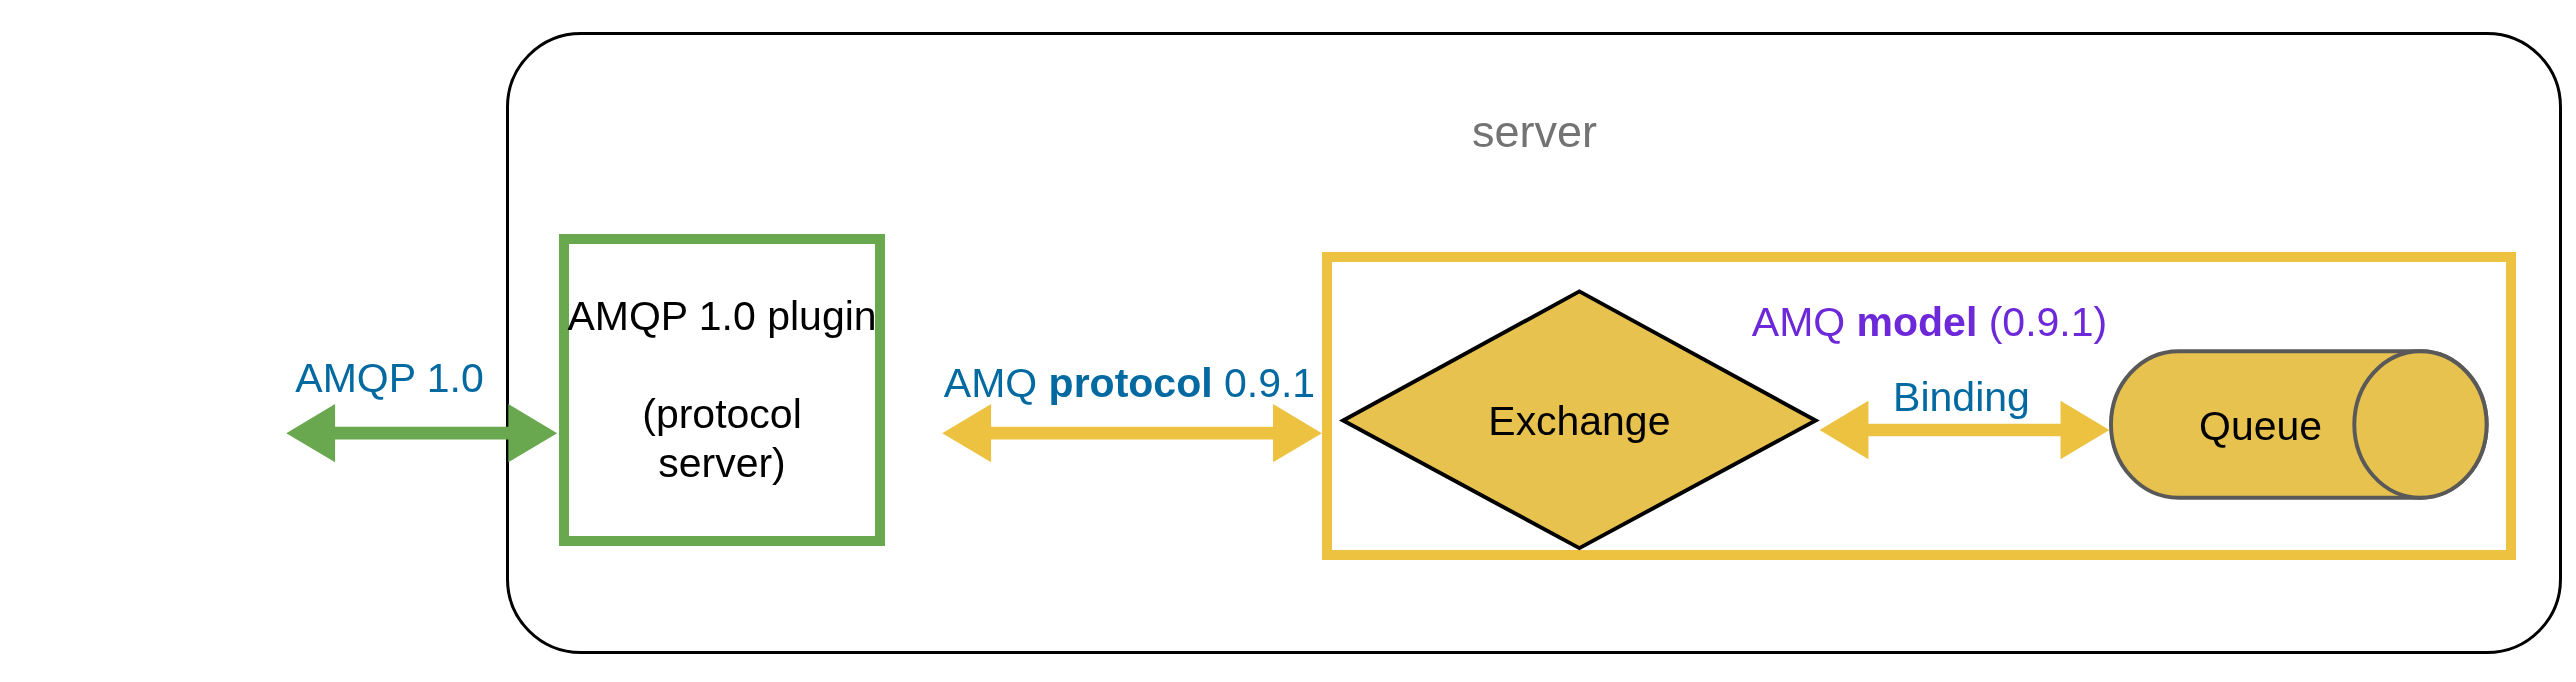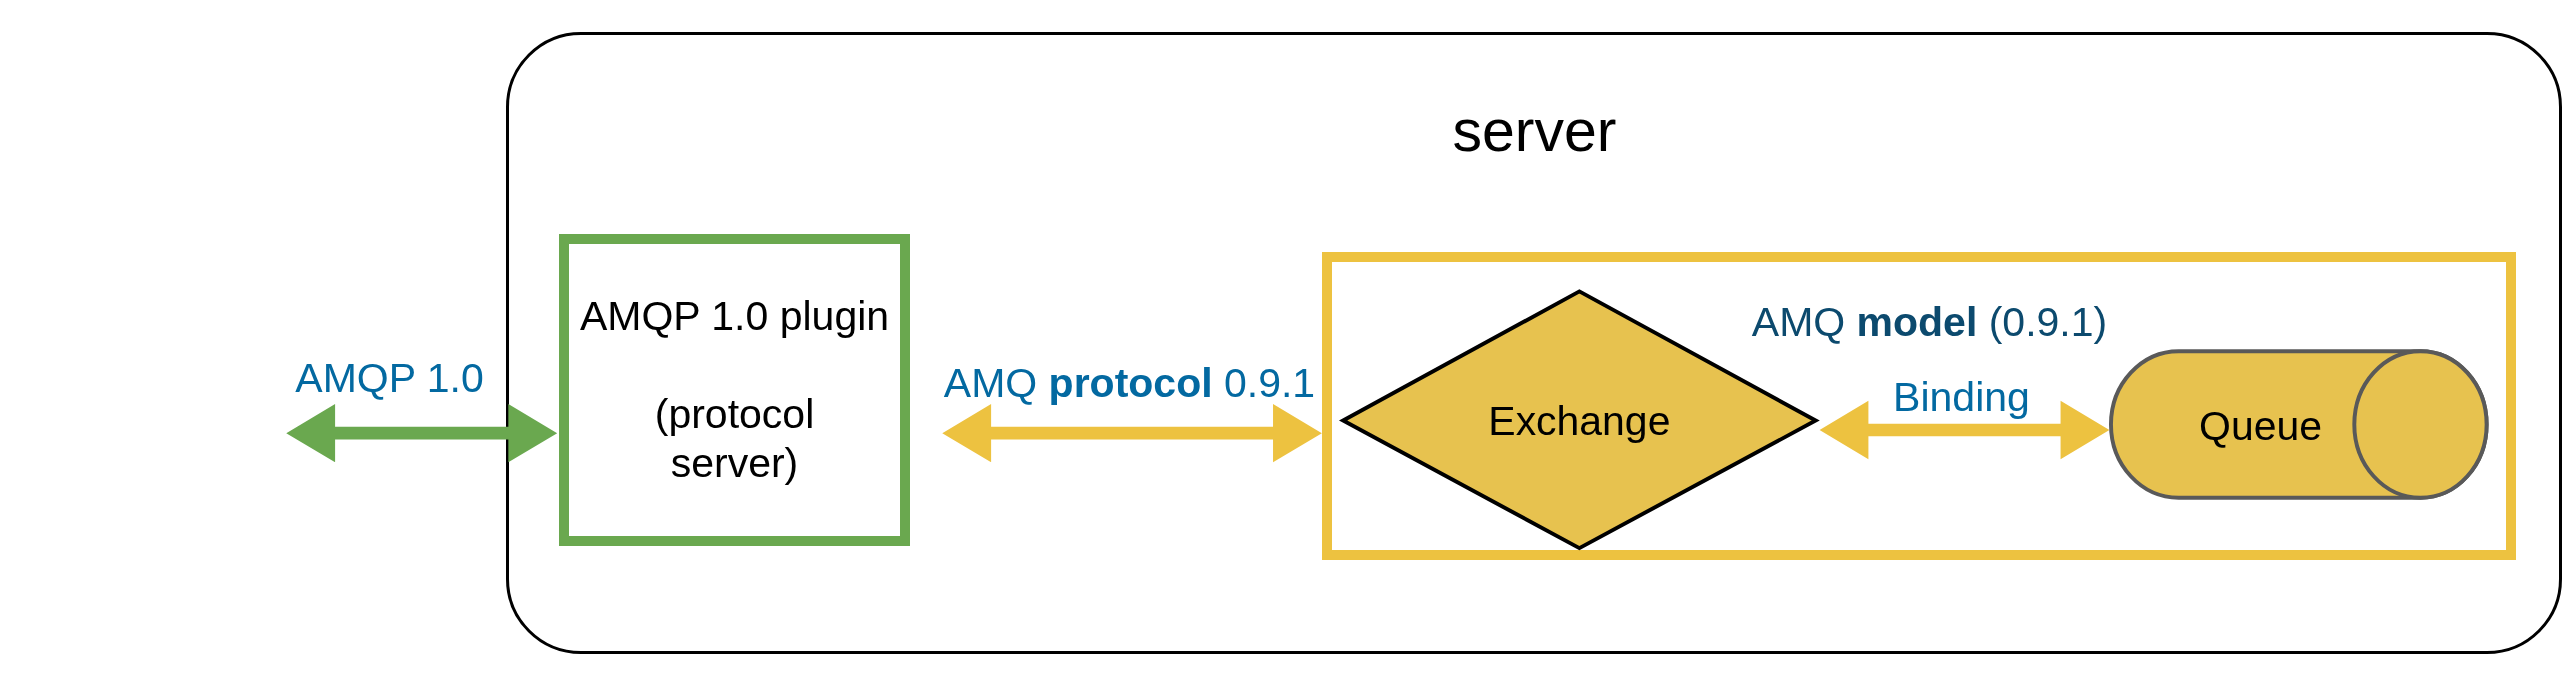--- a/index.html
+++ b/index.html
@@ -16,38 +16,38 @@
     border:3.2px solid #000;border-radius:47px;
     display:flex;align-items:center;justify-content:center;
   }
   .server-box{
     left:506px;top:31.5px;width:2056px;height:622px;
     border:3.2px solid #000;border-radius:75px;
   }
   .big-label{font-size:45px;color:#000;}
   .server-label{
     position:absolute;left:1294px;top:104px;width:481px;
-    text-align:center;font-size:59px;color:#000000;line-height:55px;
+    text-align:center;font-size:45px;color:#737373;line-height:55px;
   }
   .plugin-box{
-    left:559px;top:234px;width:351px;height:312px;
+    left:559px;top:234px;width:326px;height:312px;
     border:10.2px solid #6aa84f;
     display:flex;flex-direction:column;align-items:center;justify-content:center;
   }
   .plugin-line{
     font-size:41px;line-height:49px;min-height:49px;
     color:#000;text-align:center;white-space:nowrap;
   }
   .model-box{
     left:1322px;top:252px;width:1194px;height:308px;
     border:10.2px solid #edc240;
   }
   .model-label{
     position:absolute;left:1322px;top:298px;width:1215px;
-    text-align:center;font-size:41px;line-height:49px;color:#0c4a6e;white-space:nowrap;
+    text-align:center;font-size:41px;line-height:49px;color:#6d28d9;white-space:nowrap;
   }
   .gray-label{
     position:absolute;
     font-size:41px;line-height:49px;color:#0369a1;
     text-align:center;white-space:nowrap;
   }
   .label-amqp10{left:232px;top:354px;width:315px;}
   .label-protocol{left:893px;top:359px;width:473px;}
   .label-binding{left:1804px;top:373px;width:315px;text-align:center;}
   .bold{font-weight:bold;}

